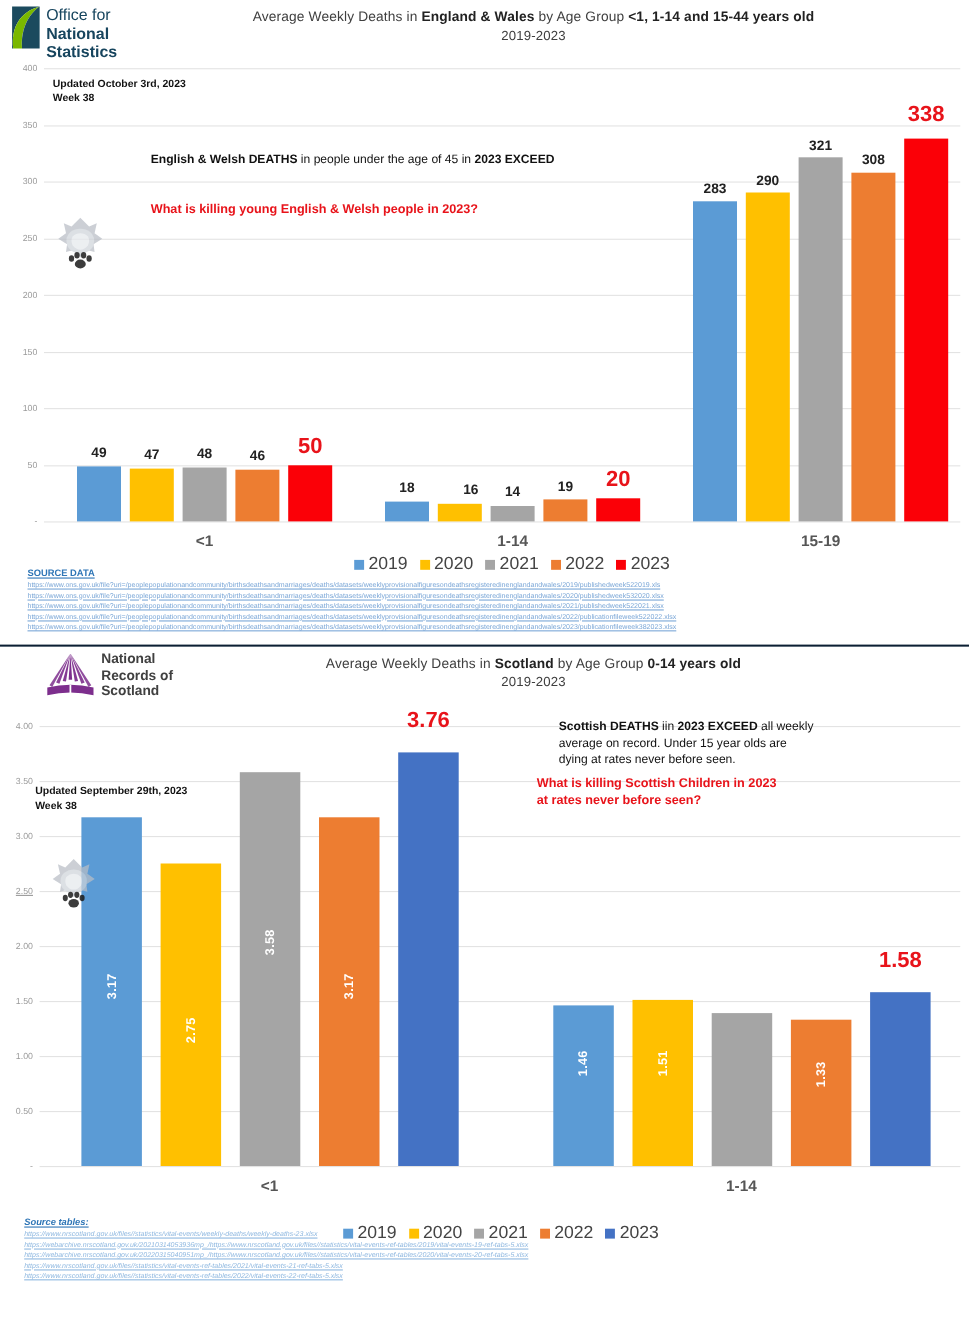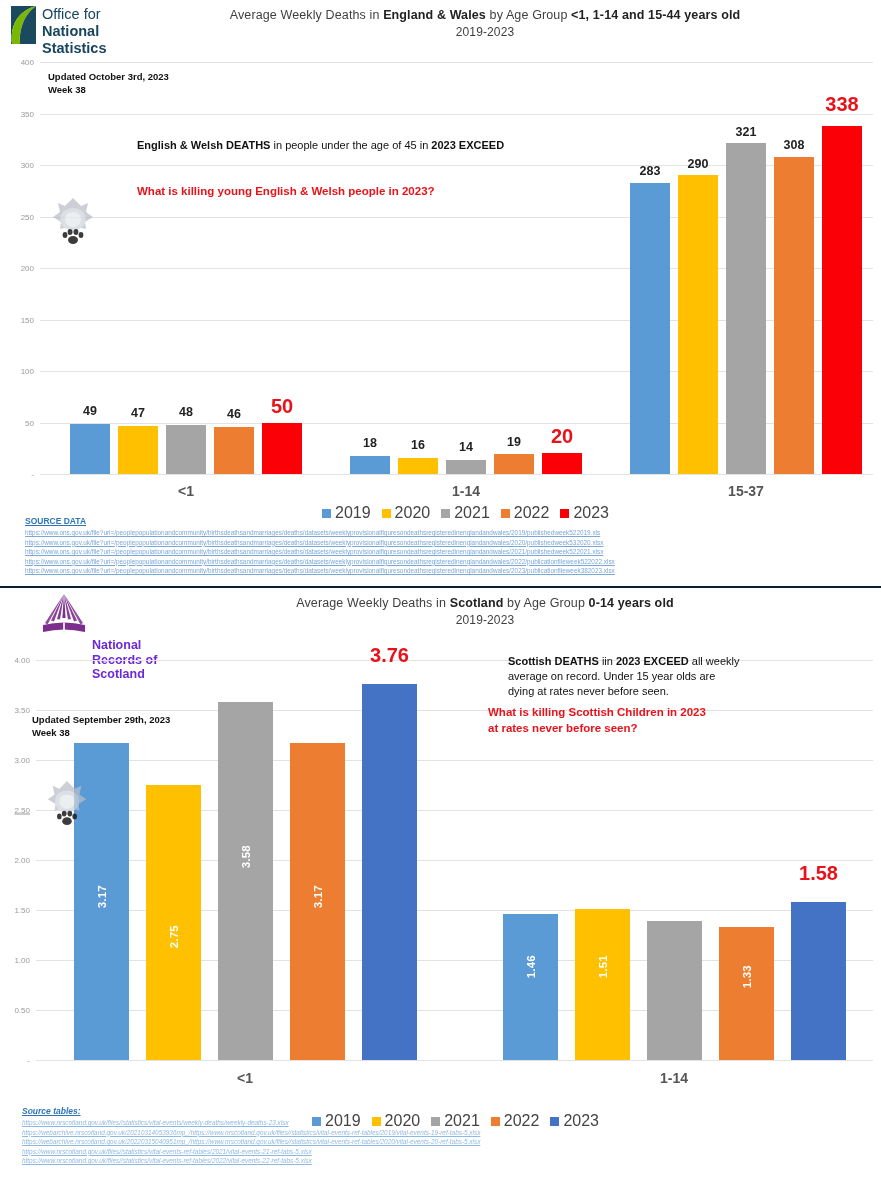--- a/index.html
+++ b/index.html
@@ -46,21 +46,21 @@
   .ons-logo { position: absolute; left: 6px; top: 4px; width: 150px; height: 42px; }
   .ons-mark { position: absolute; left: 0; top: 1px; width: 32px; height: 40px; }
   .ons-text { position:absolute; left: 36px; top: 2px; font-size: 14.5px;
               color: #17455e; line-height: 17px; font-weight: 400; }
   .ons-text .l2 { font-weight: bold; }
 
   
   .nrs-logo { position: absolute; left: 40px; top: 2px; width: 160px; height: 48px; }
   .nrs-mark { position: absolute; left: 0; top: 2px; width: 48px; height: 44px; }
   .nrs-text { position: absolute; left: 52px; top: 2px;
-              font-size: 12.5px; color: #6d28d9; line-height: 14.5px; font-weight: bold; margin-top: 46px; }
+              font-size: 12.5px; color: #404040; line-height: 14.5px; font-weight: bold; }
 
   
   .plot {
     position: absolute;
     border: 0;
   }
   .gridline {
     position: absolute; left: 0; height: 1px; background: #e3e3e3;
   }
   .axis-label {
@@ -168,40 +168,40 @@
 
       <div class="cat-label" style="left:146px; top:421px;">&lt;1</div>
 
       <div class="bar" style="left:310px; width:40px; height:18.5px; background:#5b9bd5;"></div>
       <div class="bar" style="left:358px; width:40px; height:16.5px; background:#ffc000;"></div>
       <div class="bar" style="left:406px; width:40px; height:14.4px; background:#a5a5a5;"></div>
       <div class="bar" style="left:454px; width:40px; height:19.6px; background:#ed7d31;"></div>
       <div class="bar" style="left:502px; width:40px; height:20.6px; background:#fb0007;"></div>
 
       <div class="bar-val" style="left:330px; top:374px;">18</div>
-      <div class="bar-val" style="left:378px; top:376px;">16</div>
+      <div class="bar-val" style="left:388px; top:376px;">16</div>
       <div class="bar-val" style="left:426px; top:378px;">14</div>
       <div class="bar-val" style="left:474px; top:373px;">19</div>
       <div class="bar-val hl" style="left:522px; top:363px;">20</div>
 
       <div class="cat-label" style="left:426px; top:421px;">1-14</div>
 
       <div class="bar" style="left:590px; width:40px; height:291.5px; background:#5b9bd5;"></div>
       <div class="bar" style="left:638px; width:40px; height:298.7px; background:#ffc000;"></div>
       <div class="bar" style="left:686px; width:40px; height:330.6px; background:#a5a5a5;"></div>
       <div class="bar" style="left:734px; width:40px; height:317.2px; background:#ed7d31;"></div>
       <div class="bar" style="left:782px; width:40px; height:348.1px; background:#fb0007;"></div>
 
       <div class="bar-val" style="left:610px; top:102px;">283</div>
       <div class="bar-val" style="left:658px; top:95px;">290</div>
       <div class="bar-val" style="left:706px; top:63px;">321</div>
       <div class="bar-val" style="left:754px; top:76px;">308</div>
       <div class="bar-val hl" style="left:802px; top:31px;">338</div>
 
-      <div class="cat-label" style="left:706px; top:421px;">15-37</div>
+      <div class="cat-label" style="left:706px; top:421px;">15-19</div>
     </div>
 
     <div style="position:absolute; left:0; top:62px; width:34px; height:412px;">
       <div class="axis-label" style="top:0px;">400</div>
       <div class="axis-label" style="top:51.5px;">350</div>
       <div class="axis-label" style="top:103px;">300</div>
       <div class="axis-label" style="top:154.5px;">250</div>
       <div class="axis-label" style="top:206px;">200</div>
       <div class="axis-label" style="top:257.5px;">150</div>
       <div class="axis-label" style="top:309px;">100</div>

